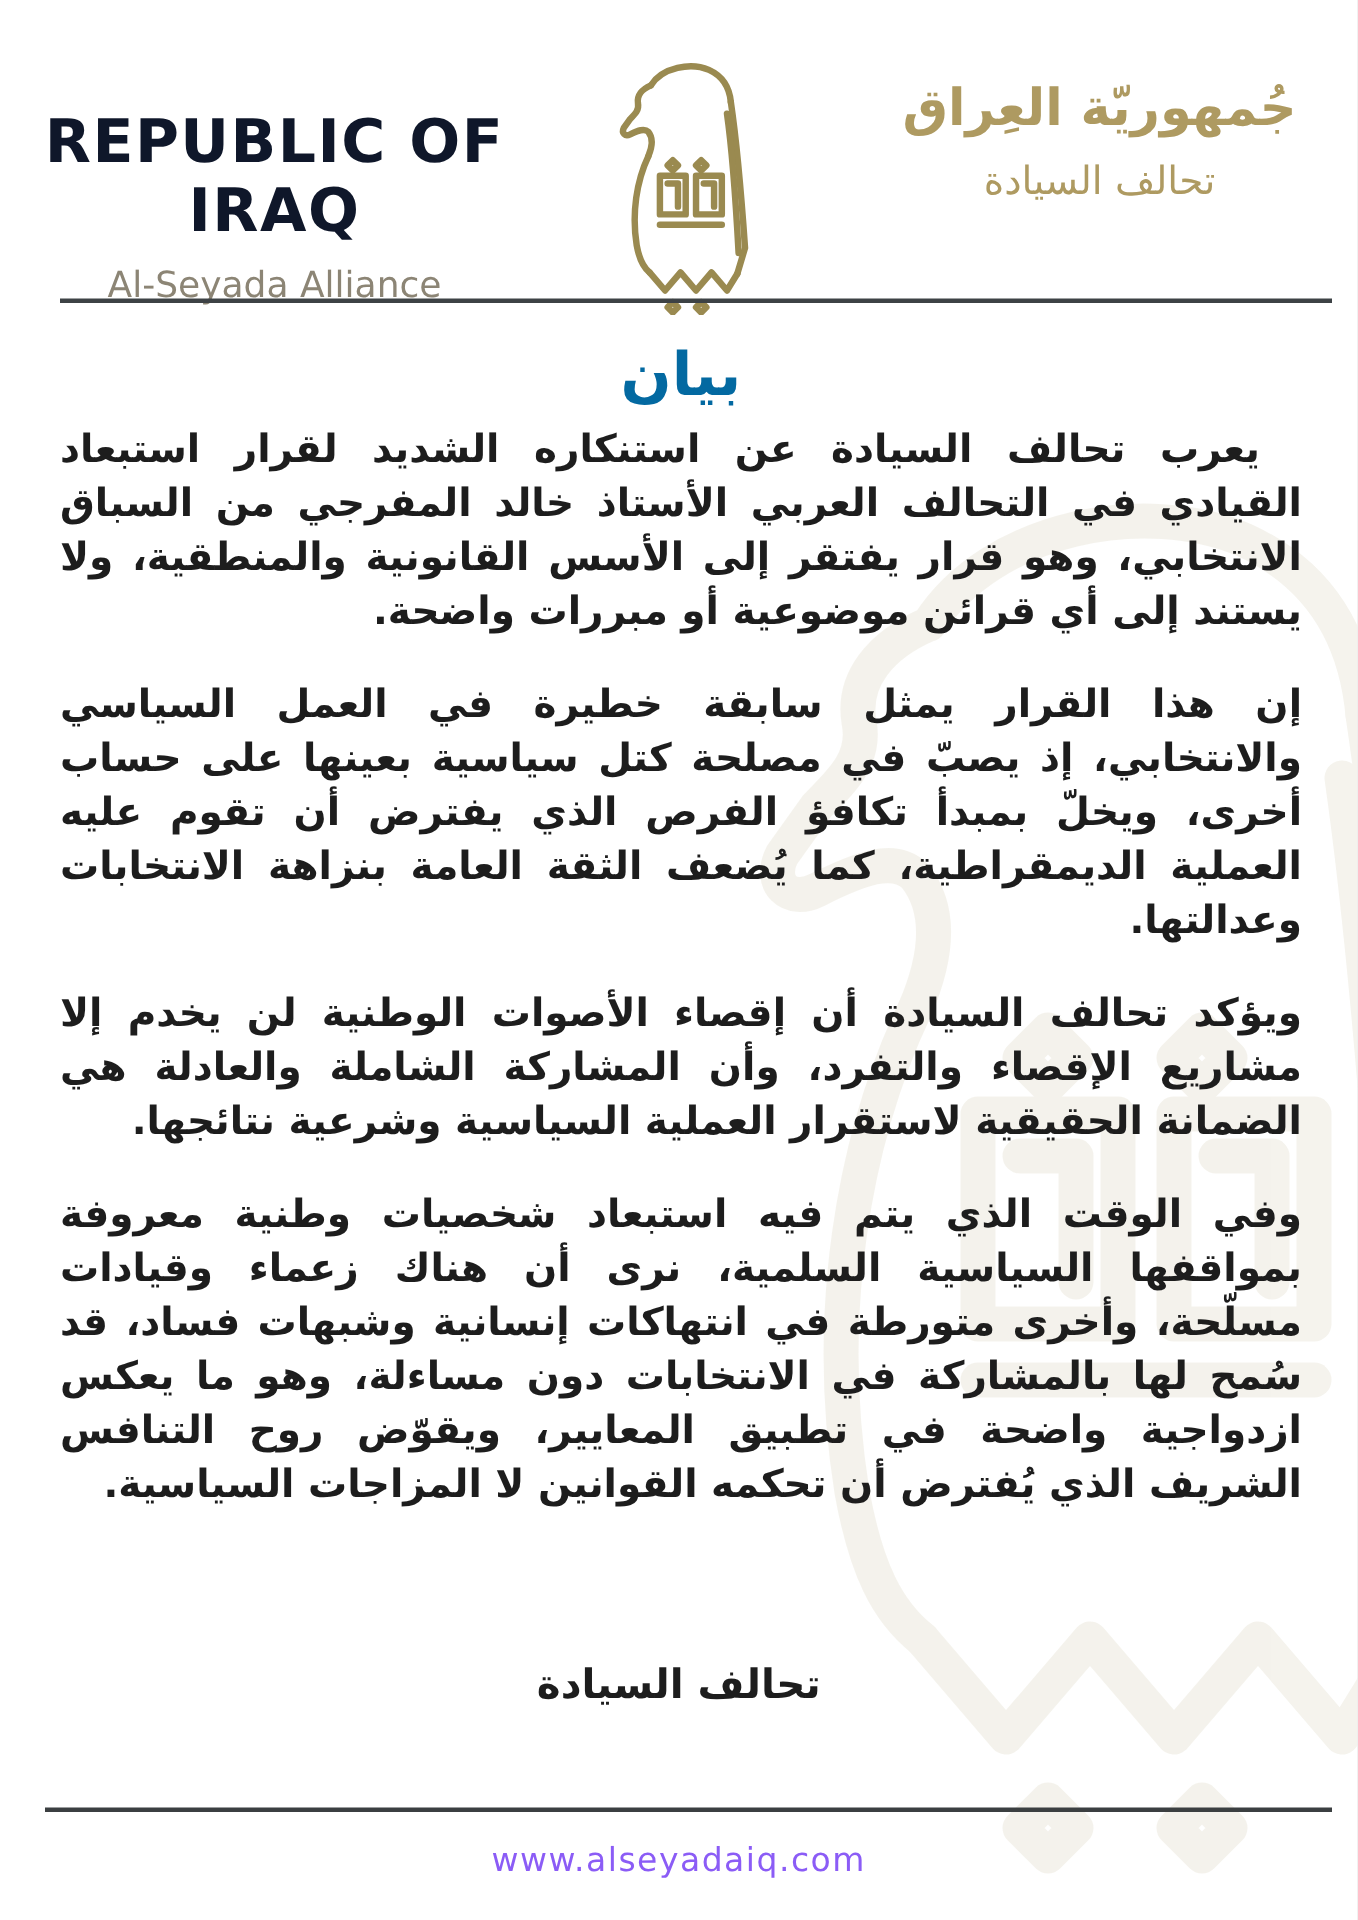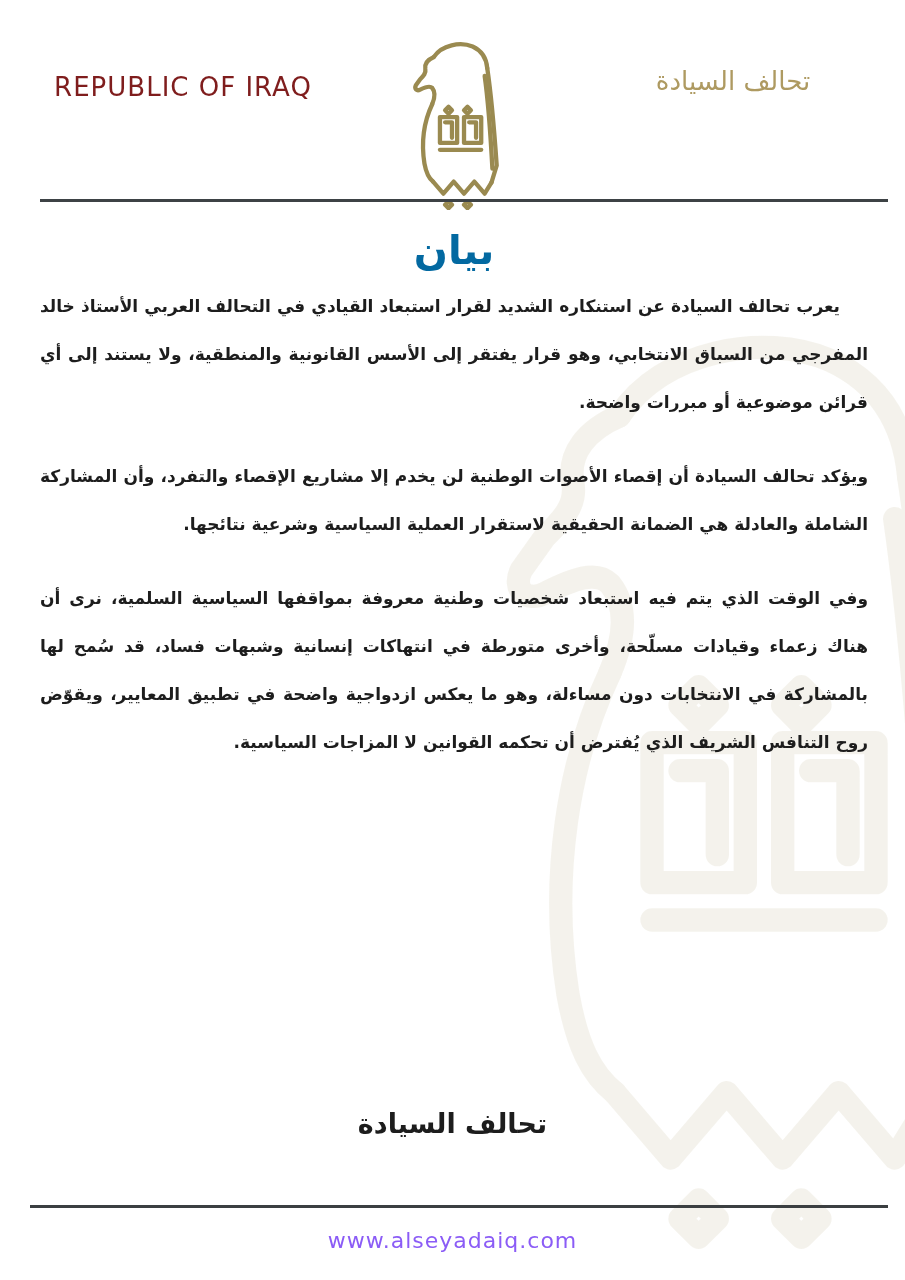--- a/index.html
+++ b/index.html
@@ -19,22 +19,22 @@
     opacity:0.10;
     pointer-events:none;
   }
   .watermark svg{width:100%;height:100%;}
   
   .head-left{
     position:absolute;left:28px;top:72px;width:310px;
     text-align:center;
   }
   .en-title{
-    font-size:26px;font-weight:normal;letter-spacing:1px;
-    color:#7f1d1d;
+    font-size:40px;font-weight:bold;letter-spacing:1px;
+    color:#0f172a;
   }
   .en-sub{
     margin-top:12px;font-size:24px;color:#8c8575;
   }
   .head-logo{
     position:absolute;left:382px;top:38px;width:152px;height:172px;
   }
   .head-logo svg{width:100%;height:100%;}
   .head-right{
     position:absolute;right:22px;top:52px;width:300px;
@@ -51,21 +51,21 @@
     position:absolute;top:214px;left:40px;width:828px;
     direction:rtl;
   }
   .statement h1{
     margin:14px 0 10px 0;
     font-size:40px;line-height:44px;font-weight:bold;
     text-align:center;color:#0369a1;
   }
   .statement p{
     margin:0 0 26px 0;
-    font-size:17px;line-height:48px;font-weight:bold;
+    font-size:26px;line-height:36px;font-weight:bold;
     color:#1d1d1d;
     text-align:justify;
     text-justify:inter-word;
   }
   .statement p.indent{text-indent:28px;}
   
   .sig,.date{
     position:absolute;left:0;width:100%;
     text-align:center;direction:rtl;color:#1d1d1d;font-weight:bold;
   }
@@ -114,38 +114,41 @@
 
   <div class="watermark">
     <svg viewBox="0 0 150 200">
         <use href="#eagle-emblem"></use>
       </svg>
   </div>
 
   <header>
     <div class="head-left">
       <div class="en-title">REPUBLIC OF IRAQ</div>
+      <div class="en-sub">Al-Seyada Alliance</div>
     </div>
 
     <div class="head-logo">
       <svg viewBox="0 0 150 200">
           <use href="#eagle-emblem"></use>
         </svg>
     </div>
 
     <div class="head-right">
+      <div class="ar-title">جُمهوريّة العِراق</div>
       <div class="ar-sub">تحالف السيادة</div>
     </div>
   </header>
 
   <div class="rule top-rule"></div>
 
   <main class="statement">
     <h1>بيان</h1>
     <p class="indent">يعرب تحالف السيادة عن استنكاره الشديد لقرار استبعاد القيادي في التحالف العربي الأستاذ خالد المفرجي من السباق الانتخابي، وهو قرار يفتقر إلى الأسس القانونية والمنطقية، ولا يستند إلى أي قرائن موضوعية أو مبررات واضحة.</p>
+    <p>إن هذا القرار يمثل سابقة خطيرة في العمل السياسي والانتخابي، إذ يصبّ في مصلحة كتل سياسية بعينها على حساب أخرى، ويخلّ بمبدأ تكافؤ الفرص الذي يفترض أن تقوم عليه العملية الديمقراطية، كما يُضعف الثقة العامة بنزاهة الانتخابات وعدالتها.</p>
     <p>ويؤكد تحالف السيادة أن إقصاء الأصوات الوطنية لن يخدم إلا مشاريع الإقصاء والتفرد، وأن المشاركة الشاملة والعادلة هي الضمانة الحقيقية لاستقرار العملية السياسية وشرعية نتائجها.</p>
     <p>وفي الوقت الذي يتم فيه استبعاد شخصيات وطنية معروفة بمواقفها السياسية السلمية، نرى أن هناك زعماء وقيادات مسلّحة، وأخرى متورطة في انتهاكات إنسانية وشبهات فساد، قد سُمح لها بالمشاركة في الانتخابات دون مساءلة، وهو ما يعكس ازدواجية واضحة في تطبيق المعايير، ويقوّض روح التنافس الشريف الذي يُفترض أن تحكمه القوانين لا المزاجات السياسية.</p>
   </main>
 
   <div class="sig">تحالف السيادة</div>
   <div class="rule bottom-rule"></div>
   <div class="site">www.alseyadaiq.com</div>
 
 </div>
 

